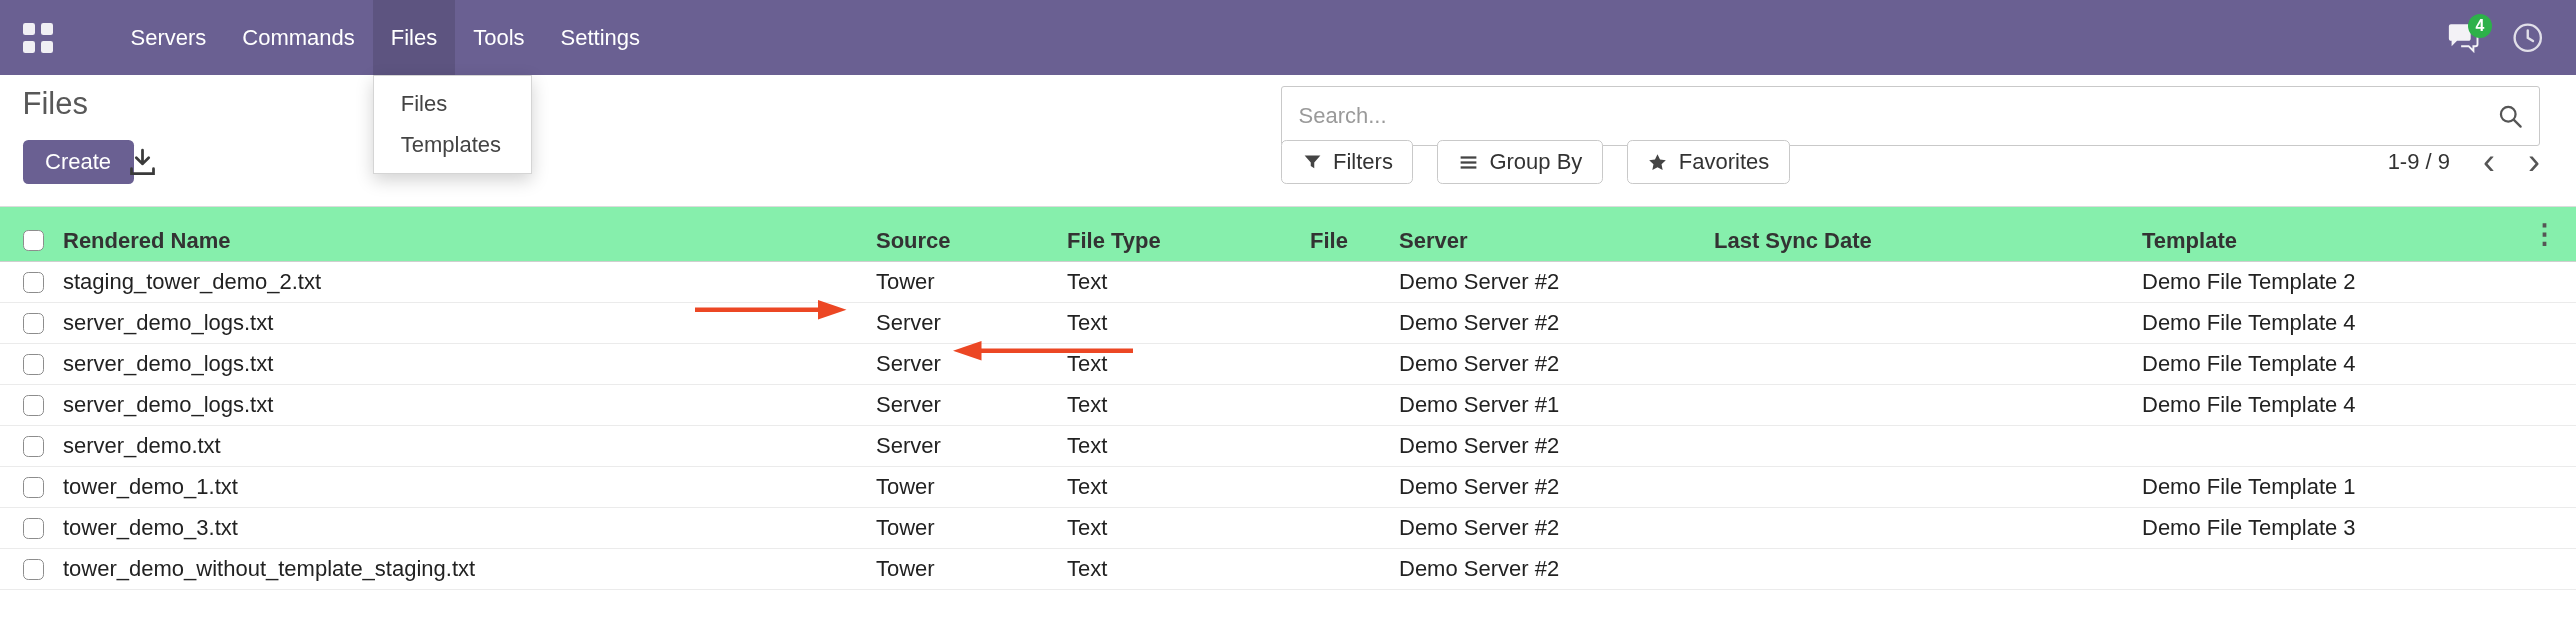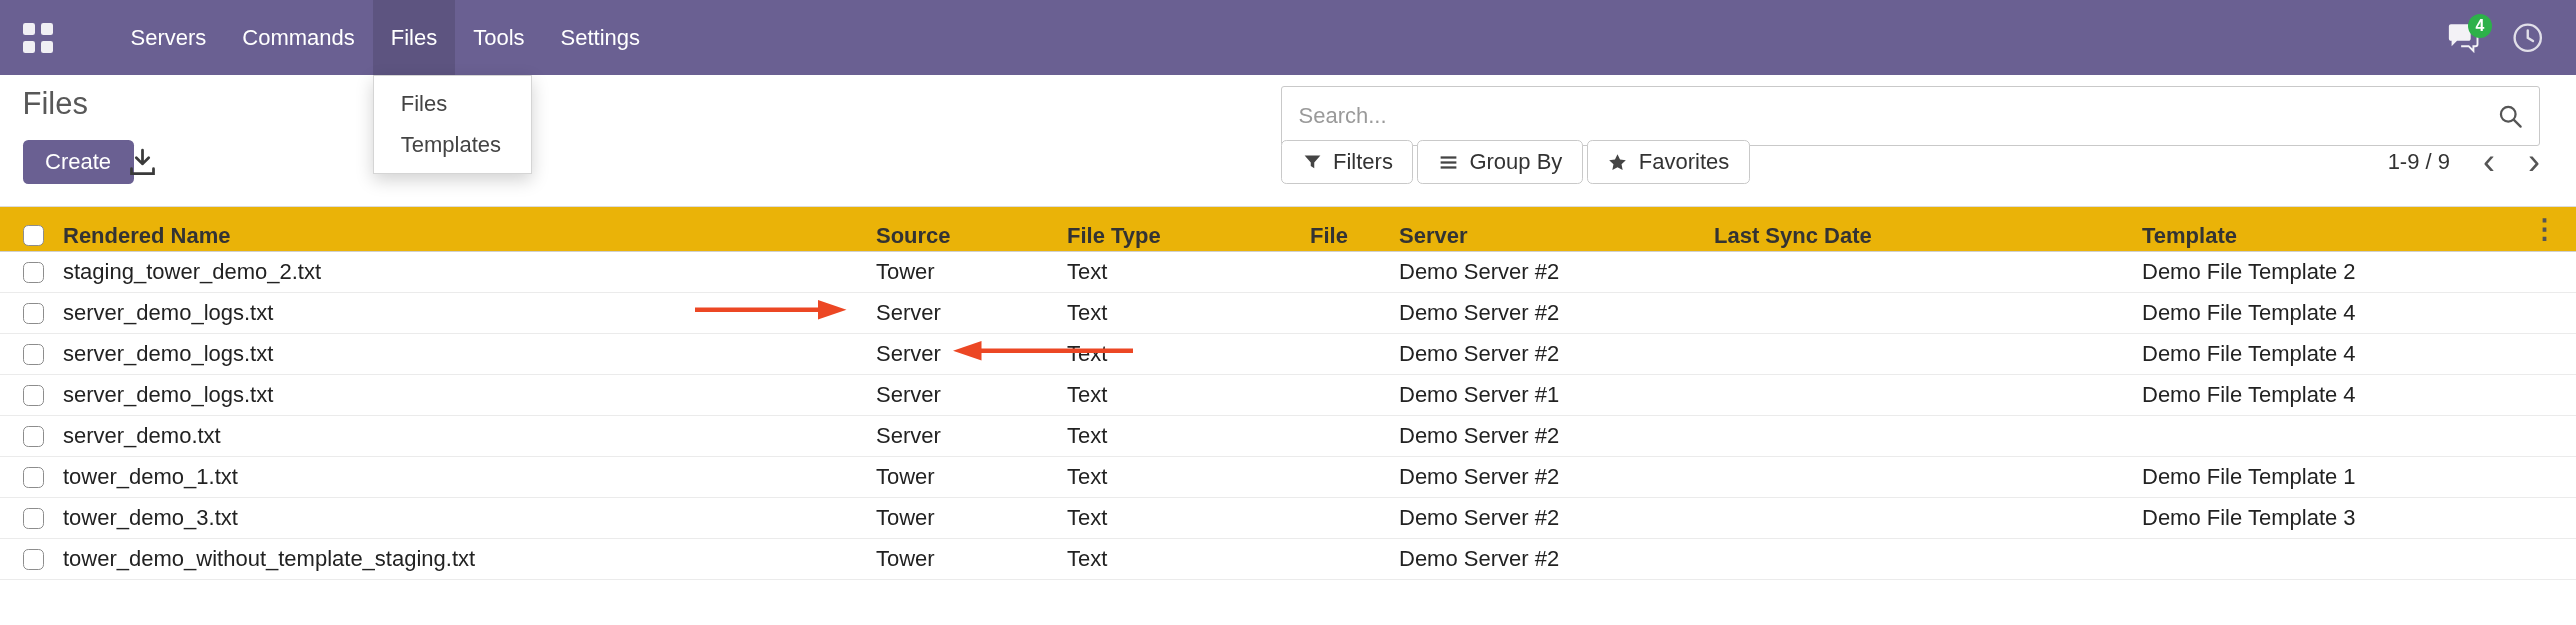--- a/index.html
+++ b/index.html
@@ -57,36 +57,36 @@
 
   .search-box {
     position:absolute; left:1281px; top:86px; width:1259px; height:60px;
     border:1.5px solid #c9c9c9; border-radius:3px; background:#fff;
     display:flex; align-items:center;
   }
   .search-input { flex:1; height:100%; border:none; outline:none; font-size:22px; padding:0 16.5px; font-family:inherit; color:#333; background:transparent; }
   .search-input::placeholder { color:#9a9a9a; }
   .search-btn { background:none; border:none; padding:0 15px; cursor:pointer; display:flex; align-items:center; }
 
-  .filter-row { position:absolute; left:1281px; top:140px; display:flex; gap:4px; }
+  .filter-row { position:absolute; left:1281px; top:140px; display:flex; gap:24px; }
   .fbtn {
     height:44px; padding:0 19.5px; background:#fff; border:1.5px solid #c9c9c9; border-radius:5.3px;
     font-size:22px; color:#333; font-family:inherit; display:inline-flex; align-items:center; gap:10.5px; cursor:pointer;
   }
 
   .pager { position:absolute; right:36px; top:140px; height:44px; display:flex; align-items:center; gap:33px; }
   .pager-text { font-size:22px; color:#333; white-space:nowrap;text-align:center; }
   .pager-btn { background:none; border:none; font-size:36px; color:#555; line-height:1; cursor:pointer; padding:0; font-family:inherit; }
 
   
   .table-wrap { position:absolute; top:206px; left:0; width:2576px; }
   table { border-collapse:collapse; width:2576px; table-layout:fixed; }
   thead th {
-    background:#eab308; border-top:1.5px solid #dcdcdc; border-bottom:1.5px solid #cfcfcf;
-    height:45px; font-size:22px; font-weight:bold; color:#333; text-align:left;
+    background:#86efac; border-top:1.5px solid #dcdcdc; border-bottom:1.5px solid #cfcfcf;
+    height:55px; font-size:22px; font-weight:bold; color:#333; text-align:left;
     padding:13px 0 0 3px; position:relative; white-space:nowrap; overflow:hidden; cursor:pointer;
   }
   th.cb-col, td.cb-col { padding-left:22.5px; }
   tbody td {
     height:41px; border-bottom:1.5px solid #ebebeb; font-size:22px; color:#222;
     padding:0 0 0 3px; white-space:nowrap; overflow:hidden; cursor:pointer;
   }
   .cb {
     -webkit-appearance:none; appearance:none; width:21px; height:21px; margin:0;
     border:1.5px solid #8d8d8d; border-radius:5.3px; background:#fff; display:block; cursor:pointer;

